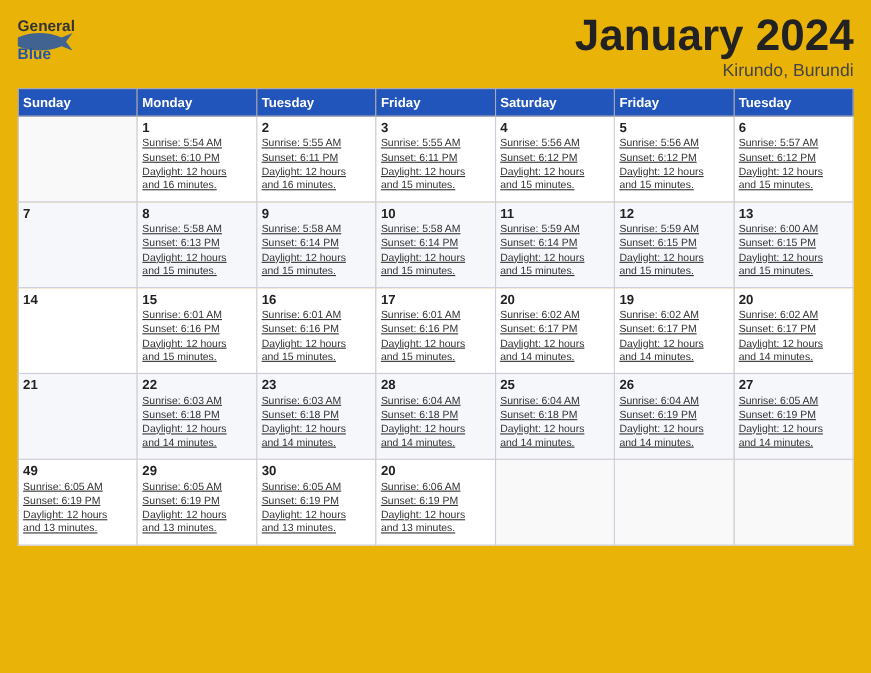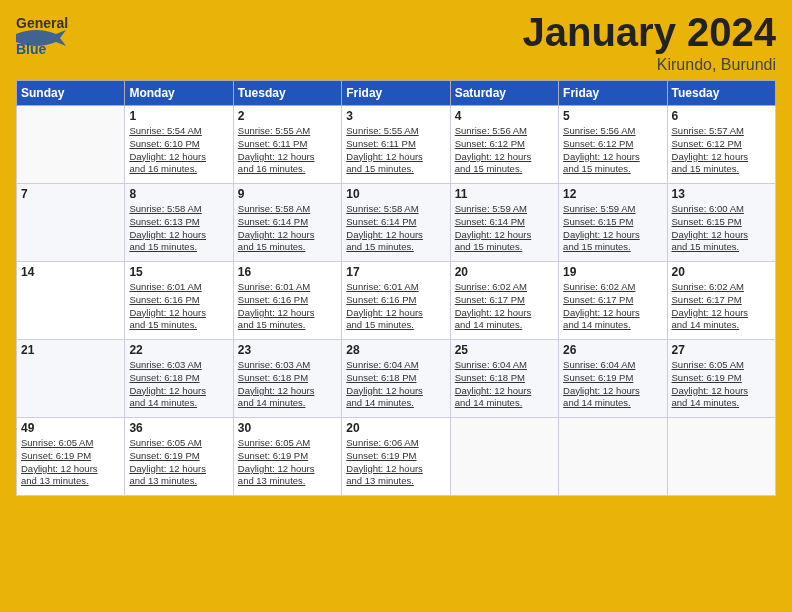--- a/index.html
+++ b/index.html
@@ -234,21 +234,21 @@
             <span class="day-number">27</span>
             <div class="day-info">Sunrise: 6:05 AM<br>Sunset: 6:19 PM<br>Daylight: 12 hours<br>and 14 minutes.</div>
           </td>
         </tr>
         <tr>
           <td>
             <span class="day-number">49</span>
             <div class="day-info">Sunrise: 6:05 AM<br>Sunset: 6:19 PM<br>Daylight: 12 hours<br>and 13 minutes.</div>
           </td>
           <td>
-            <span class="day-number">36</span>
+            <span class="day-number">29</span>
             <div class="day-info">Sunrise: 6:05 AM<br>Sunset: 6:19 PM<br>Daylight: 12 hours<br>and 13 minutes.</div>
           </td>
           <td>
             <span class="day-number">30</span>
             <div class="day-info">Sunrise: 6:05 AM<br>Sunset: 6:19 PM<br>Daylight: 12 hours<br>and 13 minutes.</div>
           </td>
           <td>
             <span class="day-number">20</span>
             <div class="day-info">Sunrise: 6:06 AM<br>Sunset: 6:19 PM<br>Daylight: 12 hours<br>and 13 minutes.</div>
           </td>

